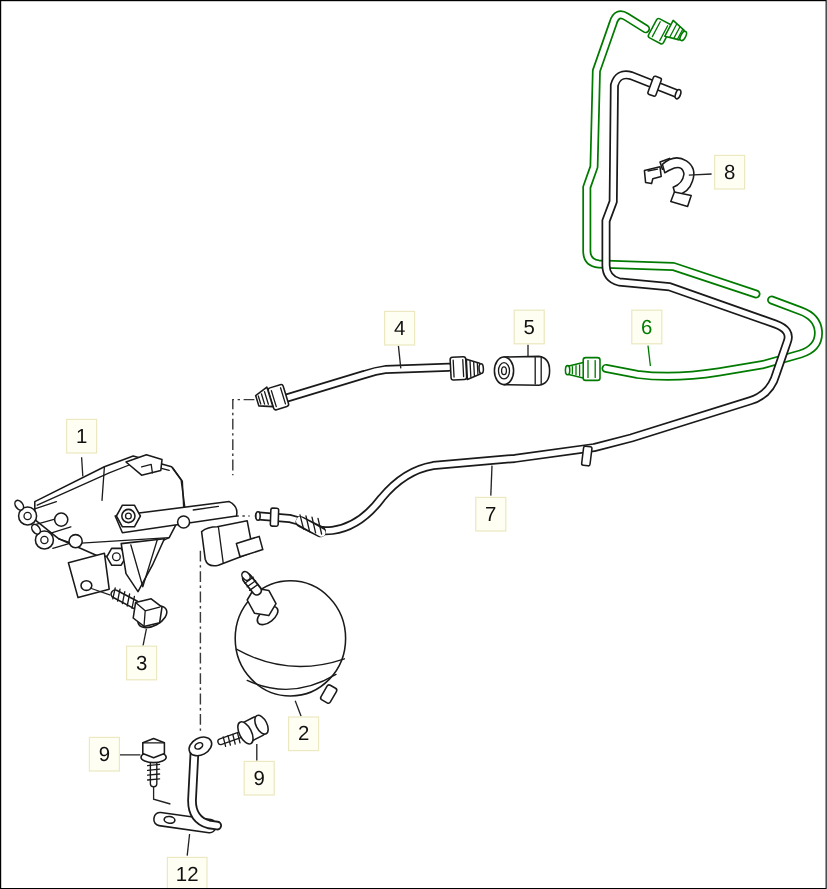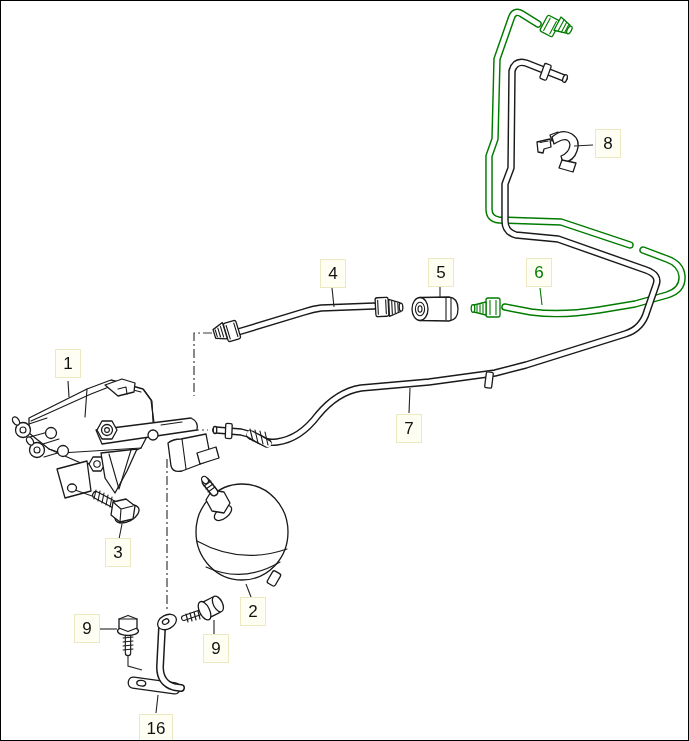--- a/index.html
+++ b/index.html
@@ -323,16 +323,16 @@
 <div class="callout" style="left:594px;top:128px;">
       <span>8</span>
     </div>
 <div class="callout" style="left:73px;top:613px;">
       <span>9</span>
     </div>
 <div class="callout" style="left:202px;top:633px;">
       <span>9</span>
     </div>
 <div class="callout wide" style="left:138px;top:713px;">
-      <span>16</span>
+      <span>12</span>
     </div>
 
 </div>
 
 </body></html>

